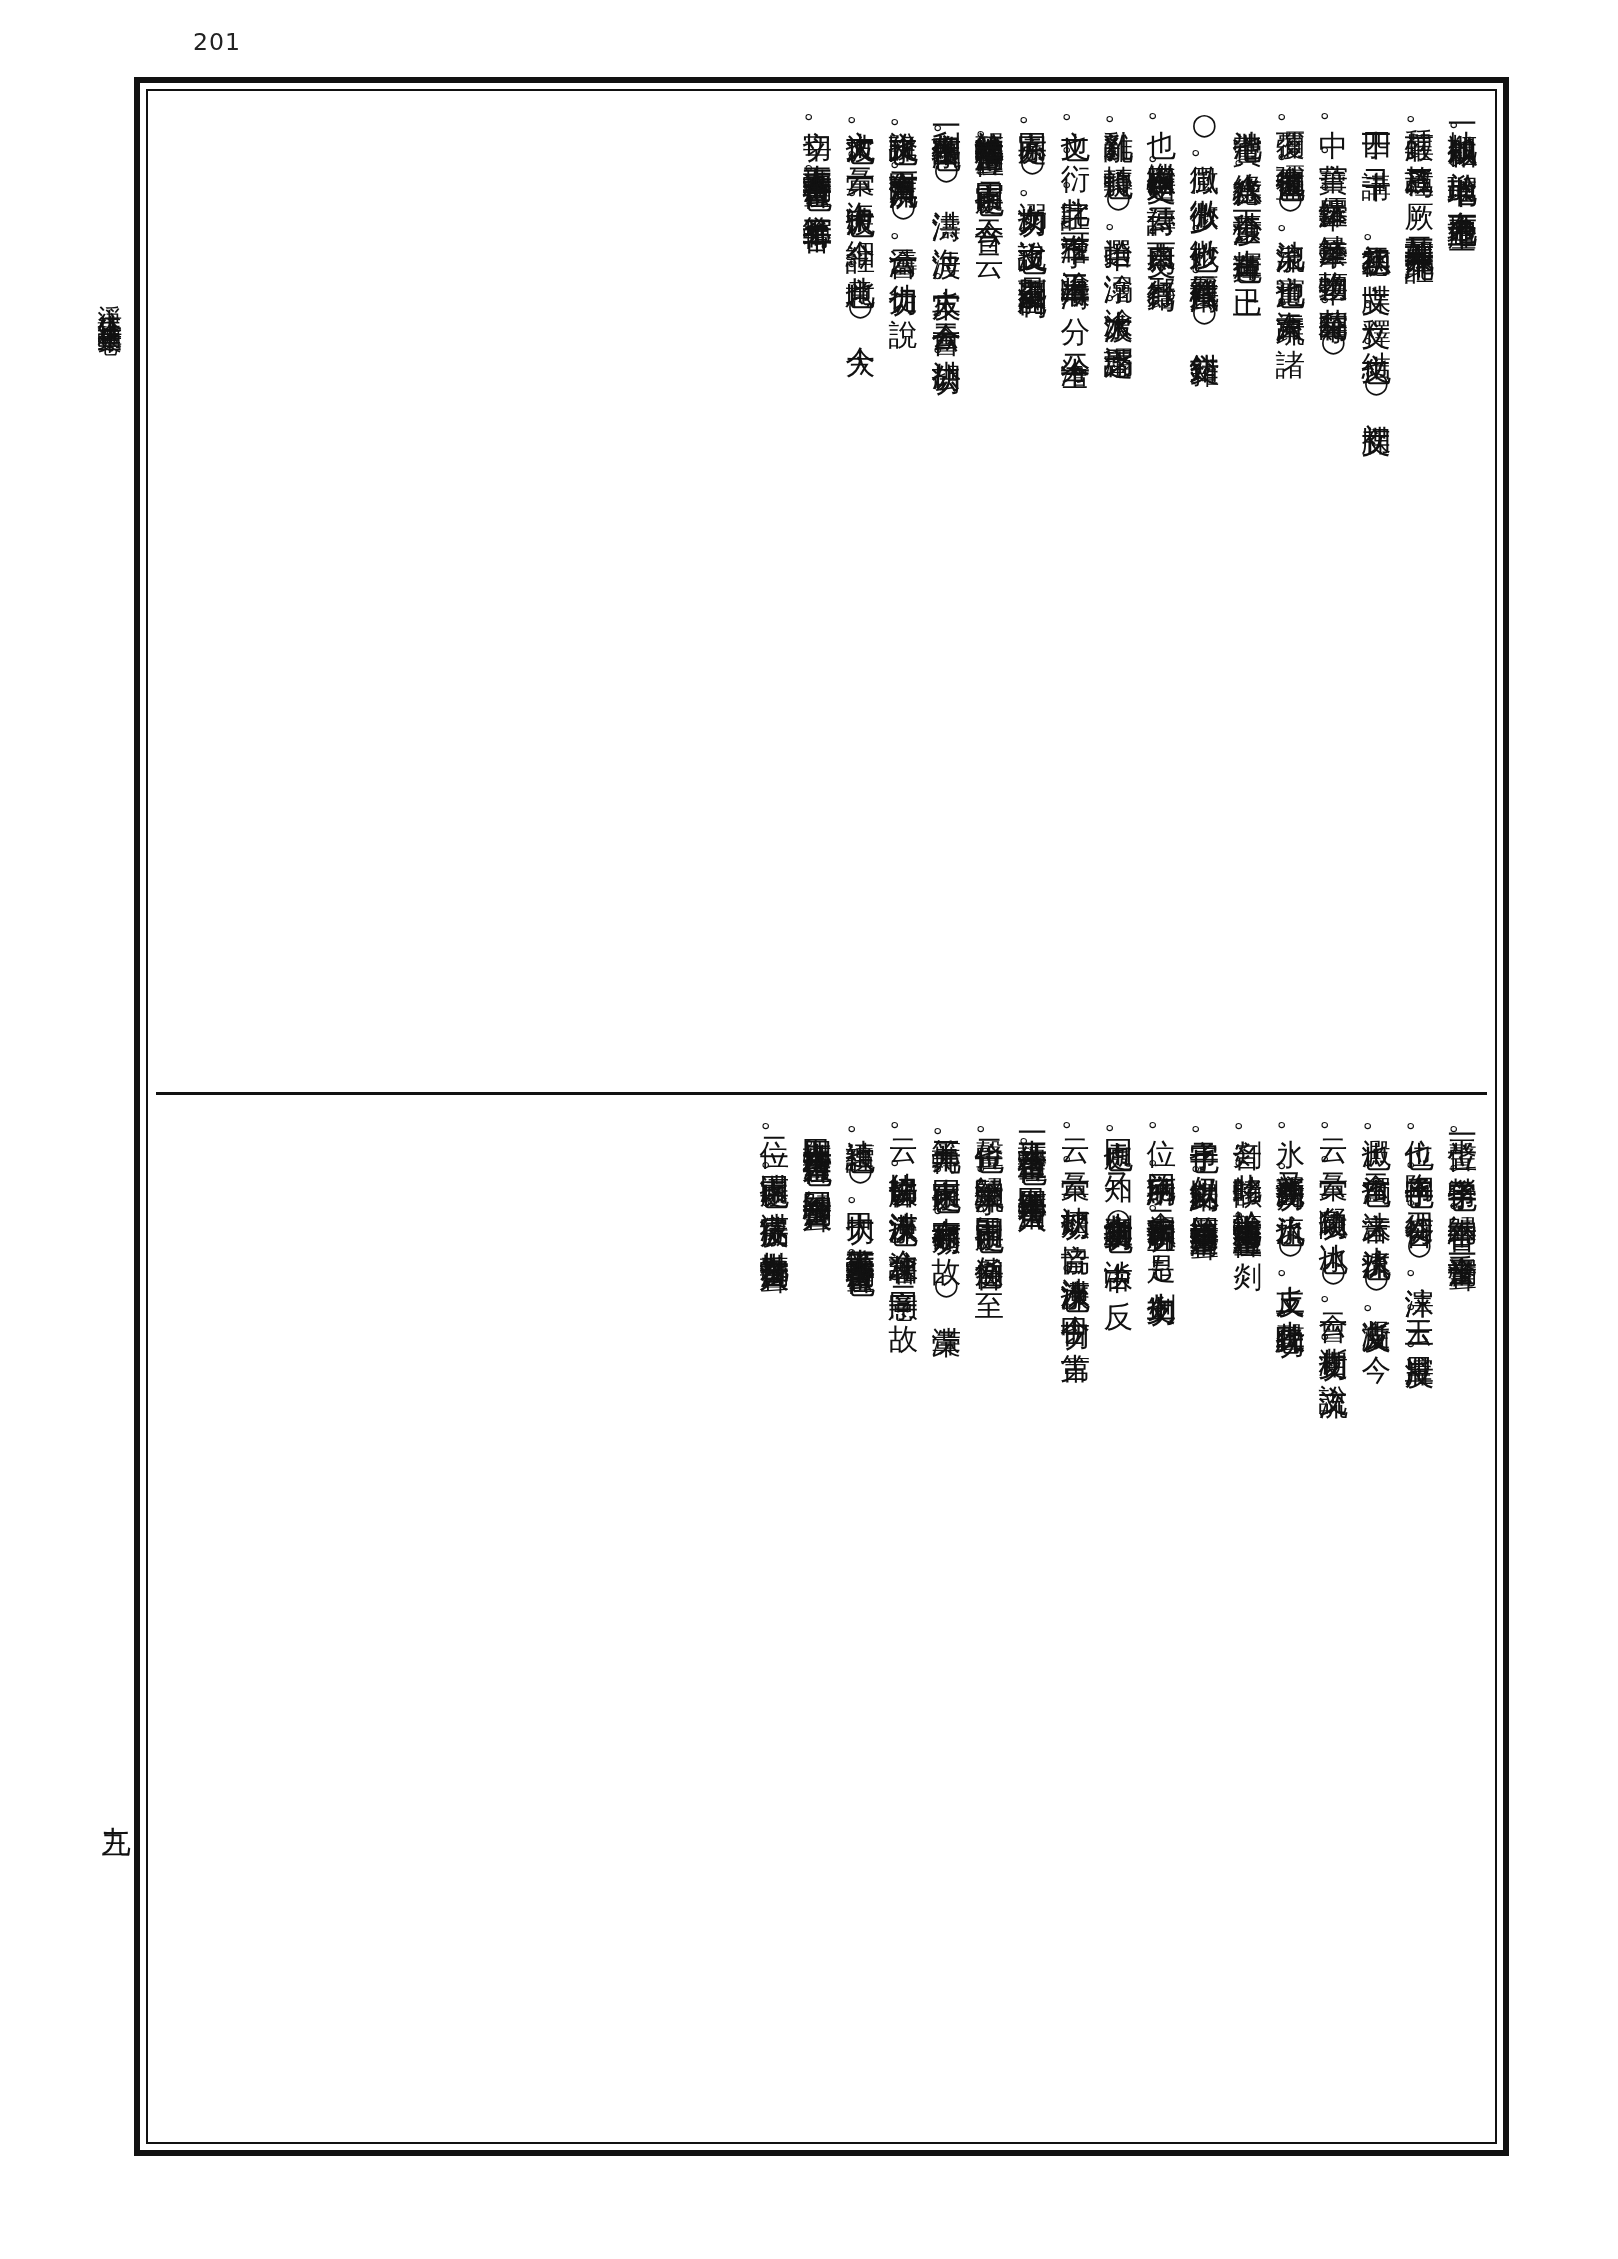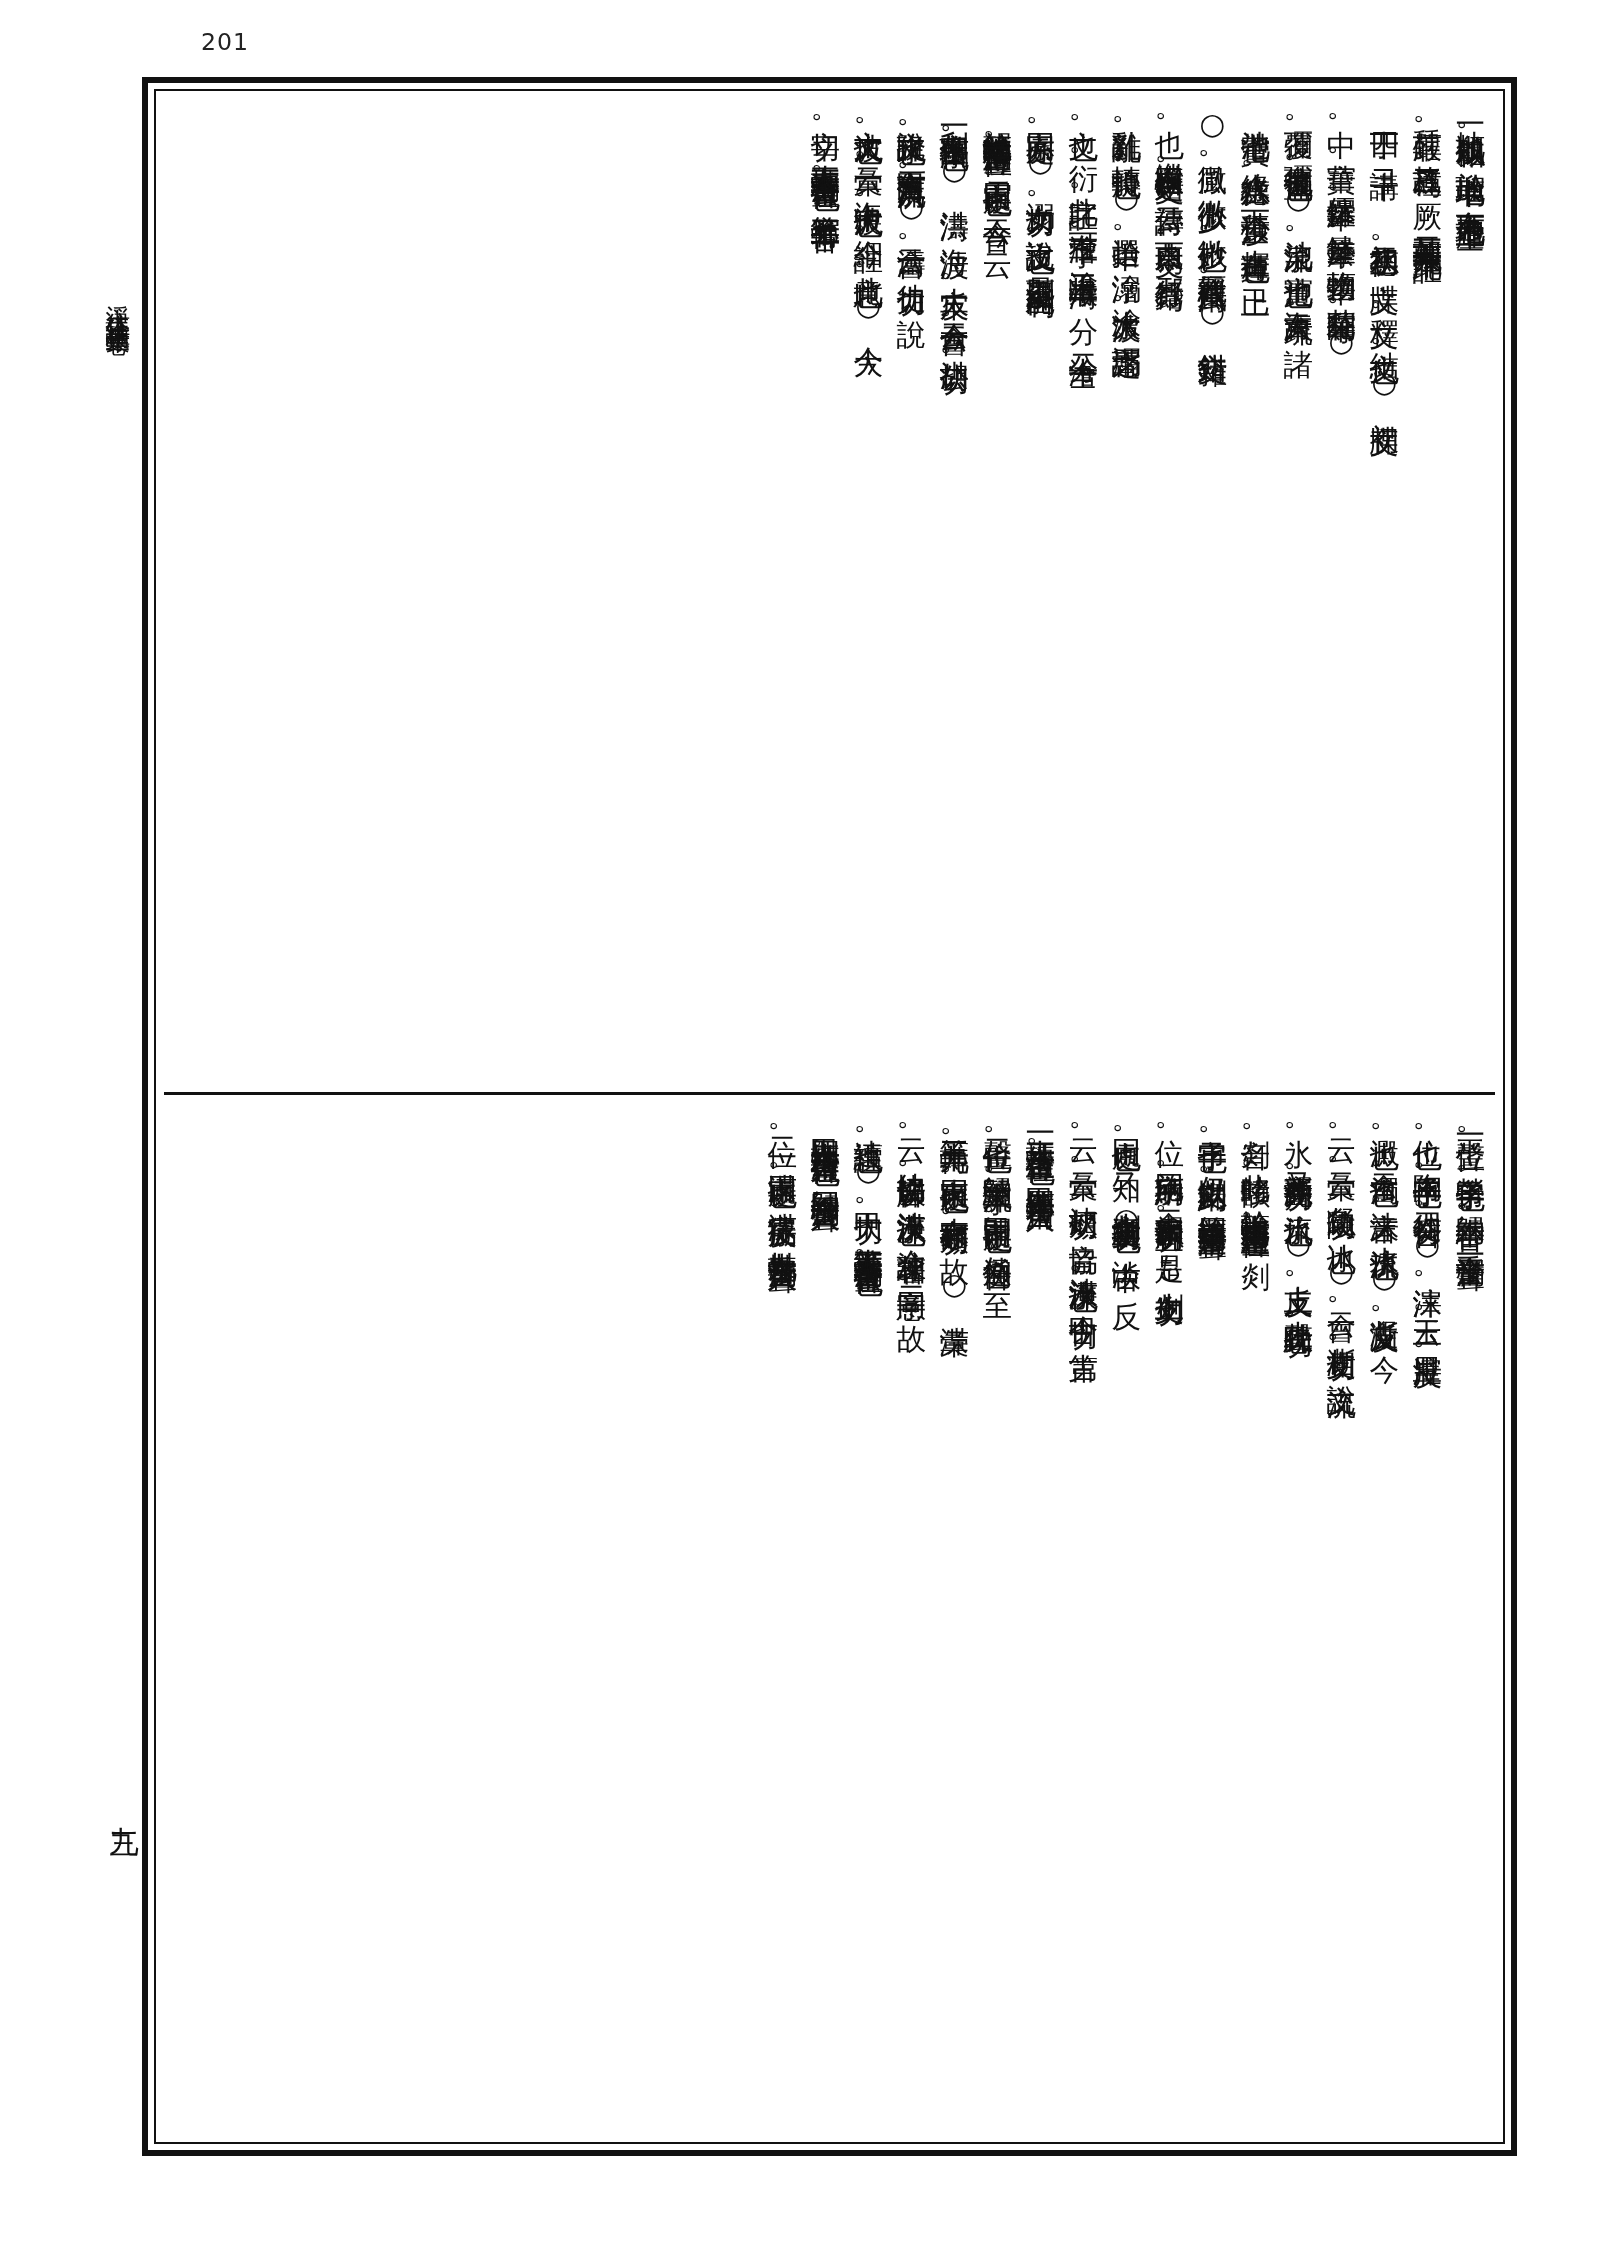--- a/index.html
+++ b/index.html
@@ -2,21 +2,21 @@
 <html><head>
 <meta charset="utf-8">
 <style>
   html,body{margin:0;padding:0;background:#ffffff;}
   body{
     width:1618px;height:2260px;position:relative;
     font-family:"DejaVu Serif","Liberation Serif",serif;
     color:#111;
   }
   
-  #page{position:absolute;inset:0;background:#fff;margin-left:8px;}
+  #page{position:absolute;inset:0;background:#fff;}
 
   .corner-num{
     position:absolute;left:193px;top:27.6px;
     font-family:"DejaVu Sans","Liberation Sans",sans-serif;
     font-size:23.6px;letter-spacing:1px;color:#222;
   }
 
   .side-title{
     position:absolute;left:95px;top:286px;
     writing-mode:vertical-rl;text-orientation:upright;

